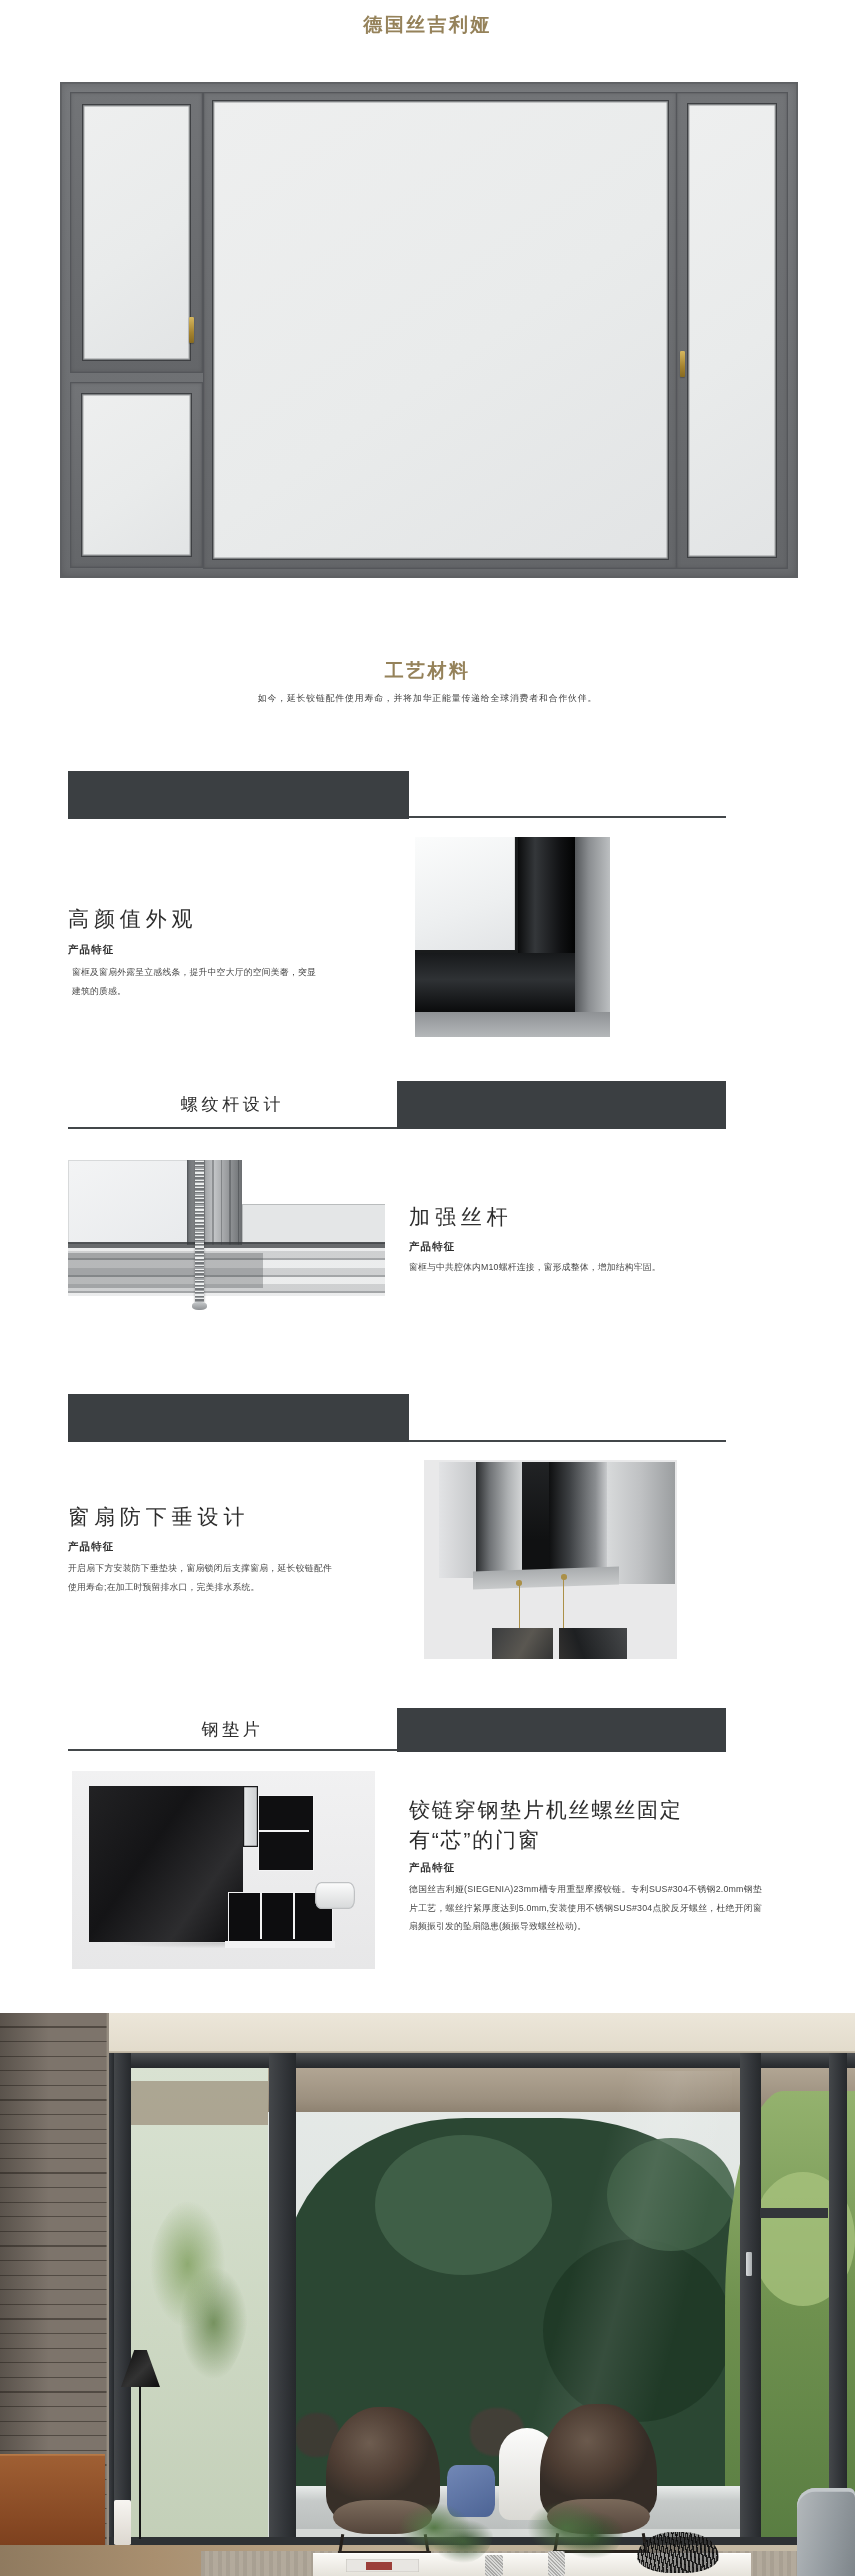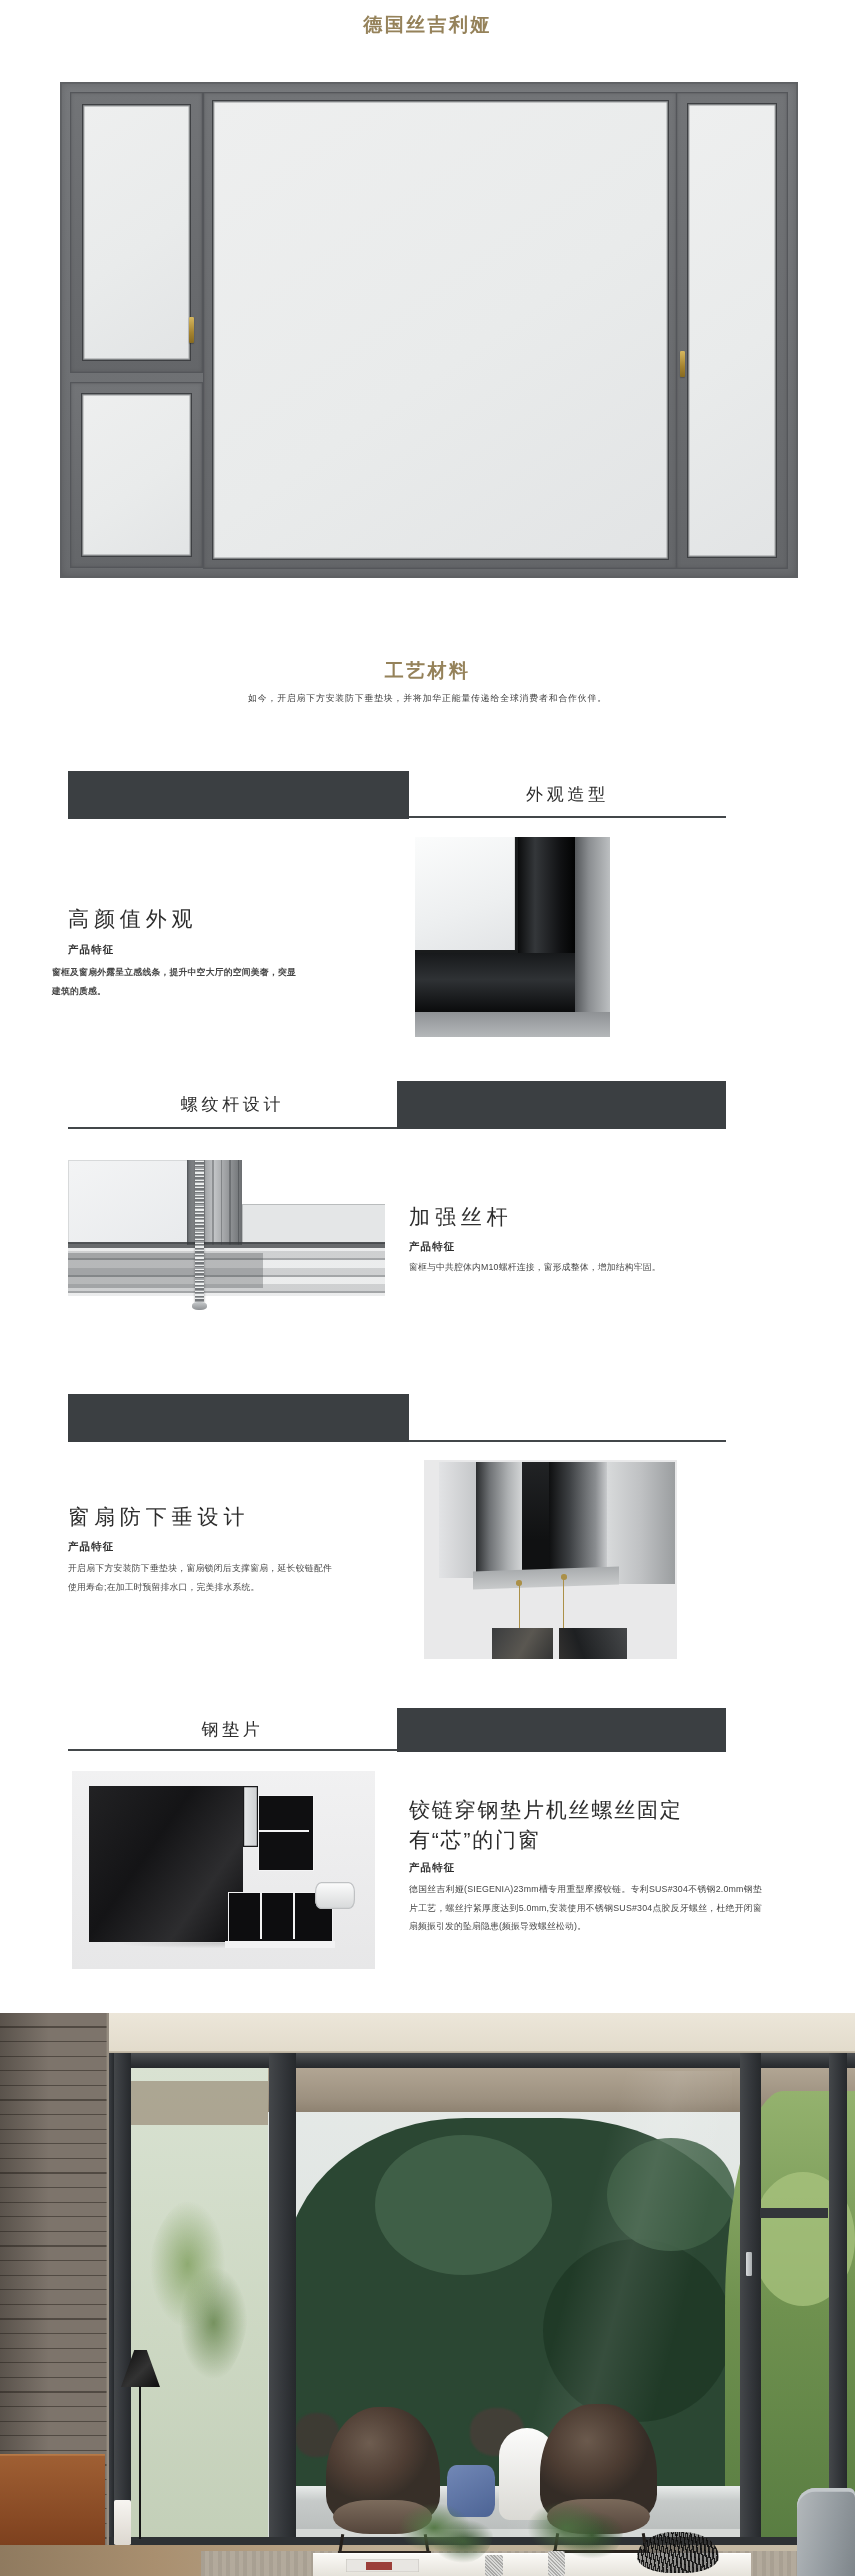--- a/index.html
+++ b/index.html
@@ -63,29 +63,28 @@
       <div class="glass" style="left:8.5px;top:8.5px;right:8.5px;bottom:8.5px;"></div>
     </div>
 
     <div class="sash" style="left:616px;top:9.8px;width:112px;height:477px;">
       <div class="glass" style="left:11px;top:11px;right:11px;bottom:11px;"></div>
     </div>
     <div class="handle" style="left:620px;top:269px;"></div>
   </div>
 
   <div class="abs ctr main-title" style="top:658px;">工艺材料</div>
-  <div class="abs ctr main-sub" style="top:693px;">如今，开启扇下方安装防下垂垫块，并将加华正能量传递给全球消费者和合作伙伴。</div>
+  <div class="abs ctr main-sub" style="top:693px;">如今，延长铰链配件使用寿命，并将加华正能量传递给全球消费者和合作伙伴。</div>
 
   <div class="abs sec-bar" style="left:68px;top:771px;width:341px;height:48px;"></div>
-  <div class="abs sec-tab" style="left:409px;top:771px;width:317px;line-height:48px;">外观造型</div>
   <div class="abs sec-line" style="left:409px;top:816px;width:317px;height:2.4px;"></div>
 
   <div class="abs h1" style="left:68px;top:905px;">高颜值外观</div>
   <div class="abs feat" style="left:68px;top:943px;">产品特征</div>
-  <div class="abs body-txt" style="left:52px;top:963px;width:244px;font-weight:bold;">窗框及窗扇外露呈立感线条，提升中空大厅的空间美奢，突显建筑的质感。</div>
+  <div class="abs body-txt" style="left:72px;top:963px;width:244px;">窗框及窗扇外露呈立感线条，提升中空大厅的空间美奢，突显建筑的质感。</div>
 
   <div class="panel" style="left:415px;top:837px;width:256px;height:200px;background:#fff;">
     <div class="abs" style="left:160px;top:0;width:35px;height:200px;background:linear-gradient(90deg,#55585b,#8b8e91 40%,#bcbfc1);"></div>
     <div class="abs" style="left:103px;top:0;width:57px;height:200px;background:linear-gradient(90deg,#0b0c0d,#34373a 30%,#101113 75%,#020303);"></div>
     <div class="abs" style="left:0;top:0;width:103px;height:116px;background:linear-gradient(160deg,#fbfcfc,#edeff0 60%,#e1e3e5);box-shadow:inset -3.1px -3.1px 0 #191b1c;"></div>
     <div class="abs" style="left:0;top:116px;width:160px;height:59px;background:linear-gradient(180deg,#17191b,#2f3235 45%,#0a0b0c);"></div>
     <div class="abs" style="left:0;top:175px;width:195px;height:26px;background:linear-gradient(180deg,#8f9295,#b6b9bb);"></div>
   </div>
 
   <div class="abs sec-tab" style="left:68px;top:1081px;width:329px;line-height:48px;">螺纹杆设计</div>

